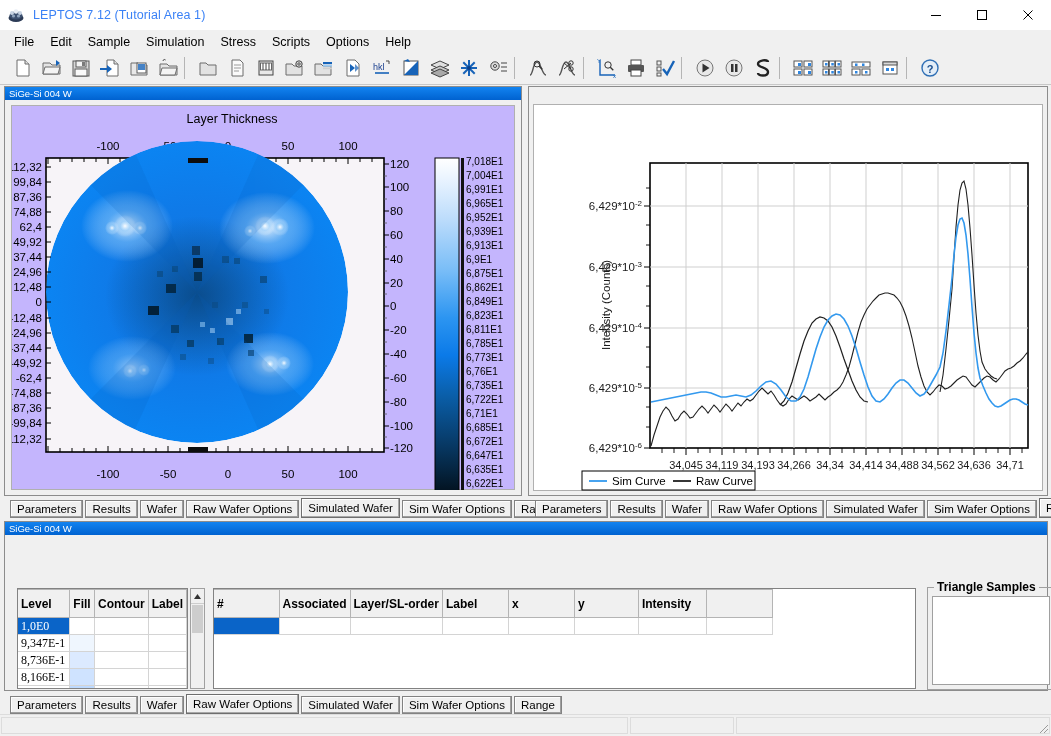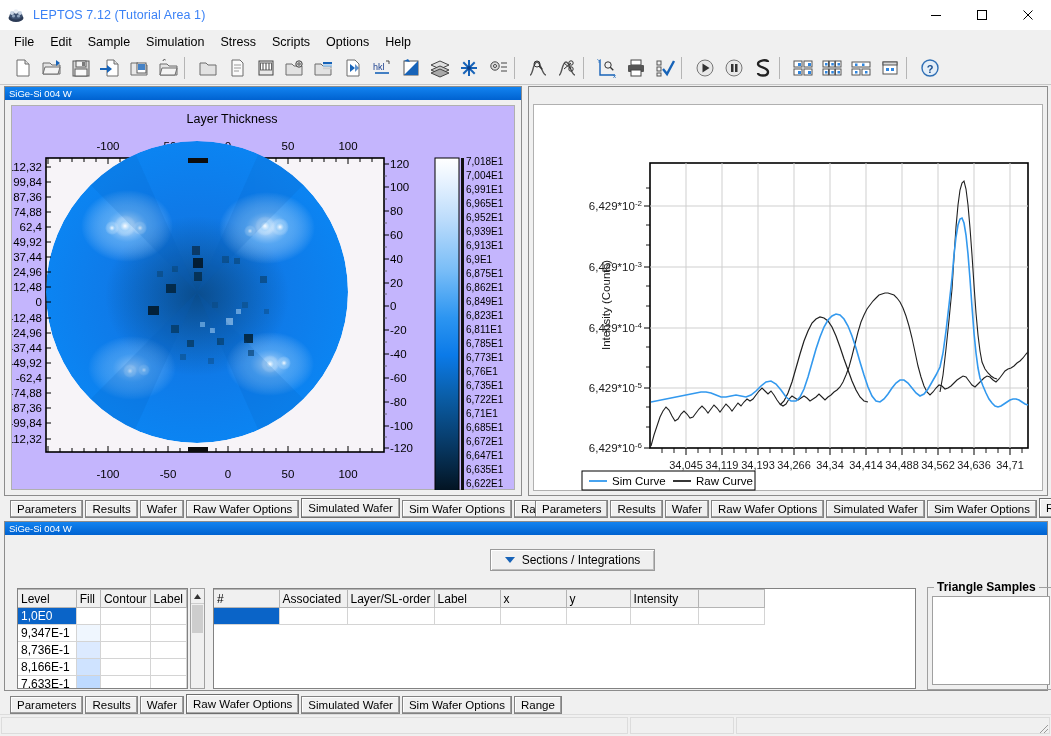--- a/index.html
+++ b/index.html
@@ -87,26 +87,26 @@
 
   
   .plotbox { position: absolute; background: #f4f2f4; }
   svg text { font-family: "Liberation Sans", sans-serif; }
 
   
   .gridwrap { position: absolute; background: #fff; border: 1px solid #828282; overflow: hidden; }
   table.grid { border-collapse: collapse; width: 100%; font-size: 12px; }
   table.grid th {
     background: #f0f0f0; border: 1px solid #b4b4b4; border-left: none;
-    font-weight: normal; text-align: left; padding: 1px 3px; height: 18px;
+    font-weight: bold; text-align: left; padding: 1px 3px; height: 28px;
     font-size: 12px; white-space: nowrap;
   }
   table.grid td {
     border: 1px solid #d4d4d4; border-left: none; padding: 0 3px; height: 17px;
-    font-size: 12px; white-space: nowrap; background: #fff;
+    font-size: 12px; white-space: nowrap; background: #fff; font-family: Liberation Serif, serif;
   }
   table.grid tr.sel td.selcell { background: #0a64c8; color: #fff; }
   .vscroll {
     position: absolute; width: 15px; background: #f0f0f0;
     border: 1px solid #a0a0a0;
   }
   .vscroll .arrow {
     height: 15px; display: flex; align-items: center; justify-content: center;
     background: #f0f0f0; border-bottom: 1px solid #cdcdcd; font-size: 8px;
   }
@@ -950,24 +950,20 @@
     <div class="tab">Raw Wafer Options</div>
     <div class="tab">Simulated Wafer</div>
     <div class="tab">Sim Wafer Options</div>
     <div class="tab active">Range</div>
   </div>
 
   <div class="mdi" style="left:4px; top:521px; width:1044px; height:170px;">
     <div class="mdi-title">SiGe-Si 004 W</div>
     <div class="mdi-body">
 
-      <div class="dropbtn" style="left:485px; top:14px; width:165px;">
-        <span class="caret"></span>
-        <span>Sections / Integrations</span>
-      </div>
 
       <div class="gridwrap" style="left:12px; top:53px; width:171px; height:101px;">
         <table class="grid">
           <thead>
             <tr>
               <th style="width:64px">Level</th>
               <th style="width:28px">Fill</th>
               <th style="width:48px">Contour</th>
               <th style="width:31px">Label</th>
             </tr>

